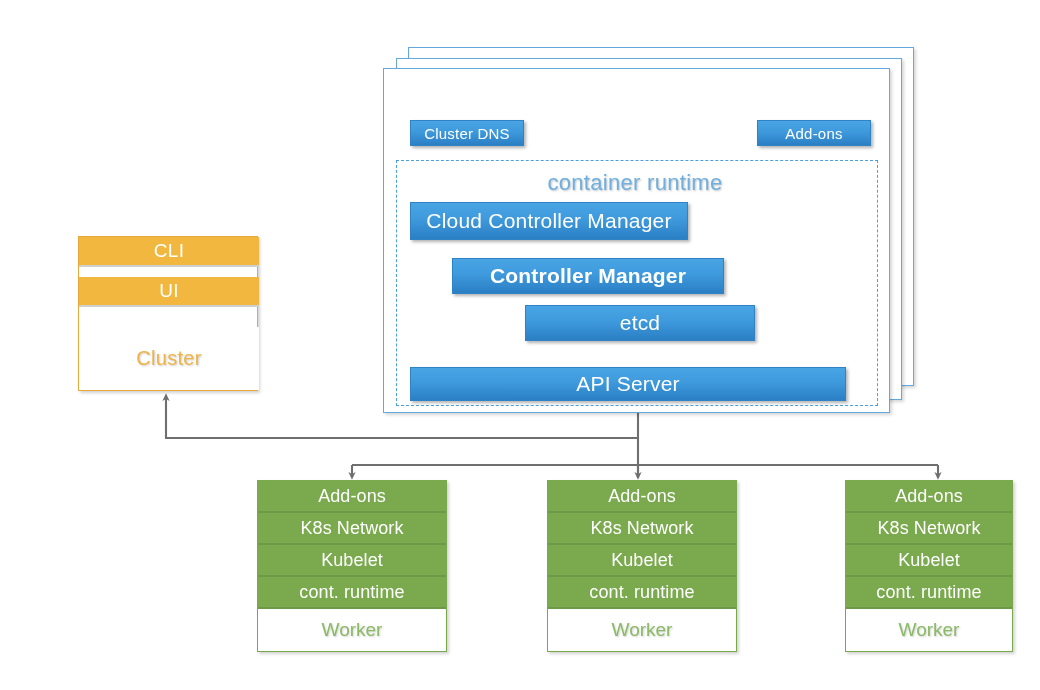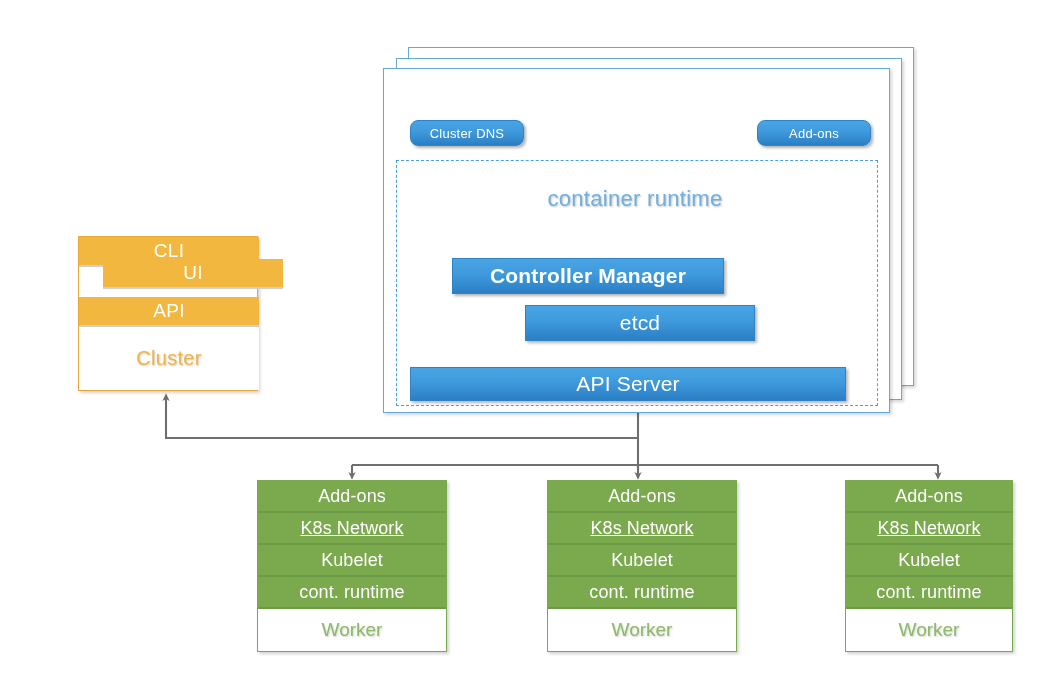--- a/index.html
+++ b/index.html
@@ -29,32 +29,32 @@
     font-size:25px;color:#5ba4da;letter-spacing:.4px;
     text-shadow:1px 1px 2px rgba(120,120,120,.45);
   }
 
   
   .dashed-box{
     left:396px;top:160px;width:482px;height:246px;
     border:1.7px dashed #4a9fe0;background:transparent;
   }
   .cr-title{
-    left:396px;top:184px;width:478px;height:30px;
+    left:396px;top:168px;width:478px;height:30px;
     font-size:22px;color:#6fb0e0;letter-spacing:.3px;
     text-shadow:1px 1px 2px rgba(130,130,130,.5);
   }
 
   
   .bluebox{
     background:linear-gradient(to bottom,#48a4e3 0%,#3f9bdd 42%,#2b7fc4 100%);
     color:#ffffff;border:1px solid #2f82c4;
     box-shadow:2px 2px 3px rgba(0,0,0,.3);
   }
-  .bluebox.small{font-size:13px;letter-spacing:.2px;border-radius:8px;}
+  .bluebox.small{font-size:15px;letter-spacing:.2px;}
   .bluebox.big{font-size:21px;letter-spacing:.2px;}
 
   .b-clusterdns{left:410px;top:120px;width:114px;height:26px;}
   .b-addons-m  {left:757px;top:120px;width:114px;height:26px;}
   .b-ccm       {left:410px;top:202px;width:278px;height:38px;}
   .b-cm        {left:452px;top:258px;width:272px;height:36px;font-weight:bold;}
   .b-sched     {left:718px;top:241px;width:152px;height:38px;}
   .b-etcd      {left:525px;top:305px;width:230px;height:36px;}
   .b-apiserver {left:410px;top:367px;width:436px;height:34px;}
 
@@ -64,21 +64,21 @@
     border:1.2px solid #e8a93a;background:#ffffff;
     box-shadow:2px 2px 3px rgba(0,0,0,.18);
   }
   .orow{
     position:absolute;left:0;width:180px;height:28px;
     background:#f2b73e;color:#ffffff;font-size:19px;letter-spacing:.3px;
     border-bottom:2px solid #cfcfcf;
     display:flex;align-items:center;justify-content:center;
   }
   .orow.r0{top:0px;}
-  .orow.r1{top:22px;margin-left:24px;}
+  .orow.r1{top:40px;}
   .orow.r2{top:60px;}
   .access-foot{
     position:absolute;left:0;top:90px;width:180px;height:63px;
     background:#ffffff;color:#efb446;font-size:20px;letter-spacing:.3px;
     display:flex;align-items:center;justify-content:center;
     text-shadow:1px 1px 2px rgba(150,150,150,.5);
   }
 
   
   .worker{
@@ -89,21 +89,21 @@
   .w1{left:257px;}
   .w2{left:547px;}
   .w3{left:845px;width:168px;}
   .grow{
     position:absolute;left:0;width:100%;height:30px;
     background:#7aa94e;color:#ffffff;font-size:18px;letter-spacing:.1px;
     border-bottom:2px solid #6d9a46;
     display:flex;align-items:center;justify-content:center;
   }
   .grow.g0{top:0px;}
-  .grow.g1{top:32px;text-decoration:underline;}
+  .grow.g1{top:32px;}
   .grow.g2{top:64px;}
   .grow.g3{top:96px;}
   .worker-foot{
     position:absolute;left:0;top:128px;width:100%;height:42px;
     background:#ffffff;color:#8cba66;font-size:19px;
     display:flex;align-items:center;justify-content:center;
     text-shadow:1px 1px 2px rgba(150,150,150,.45);
   }
 
   
@@ -149,28 +149,28 @@
   <div class="abs master-frame master-back2"></div>
   <div class="abs master-frame master-front"></div>
 
 
   <div class="abs ctr bluebox small b-clusterdns">Cluster DNS</div>
   <div class="abs ctr bluebox small b-addons-m">Add-ons</div>
 
   <div class="abs dashed-box"></div>
   <div class="abs ctr cr-title">container runtime</div>
 
+  <div class="abs ctr bluebox big b-ccm">Cloud Controller Manager</div>
   <div class="abs ctr bluebox big b-cm">Controller Manager</div>
   <div class="abs ctr bluebox big b-etcd">etcd</div>
   <div class="abs ctr bluebox big b-apiserver">API Server</div>
 
   <div class="abs access-panel">
     <div class="orow r0">CLI</div>
     <div class="orow r1">UI</div>
-    <div class="orow r2">API</div>
     <div class="access-foot">Cluster</div>
   </div>
 
   <div class="abs worker w1">
     <div class="grow g0">Add-ons</div>
     <div class="grow g1">K8s Network</div>
     <div class="grow g2">Kubelet</div>
     <div class="grow g3">cont. runtime</div>
     <div class="worker-foot">Worker</div>
   </div>

